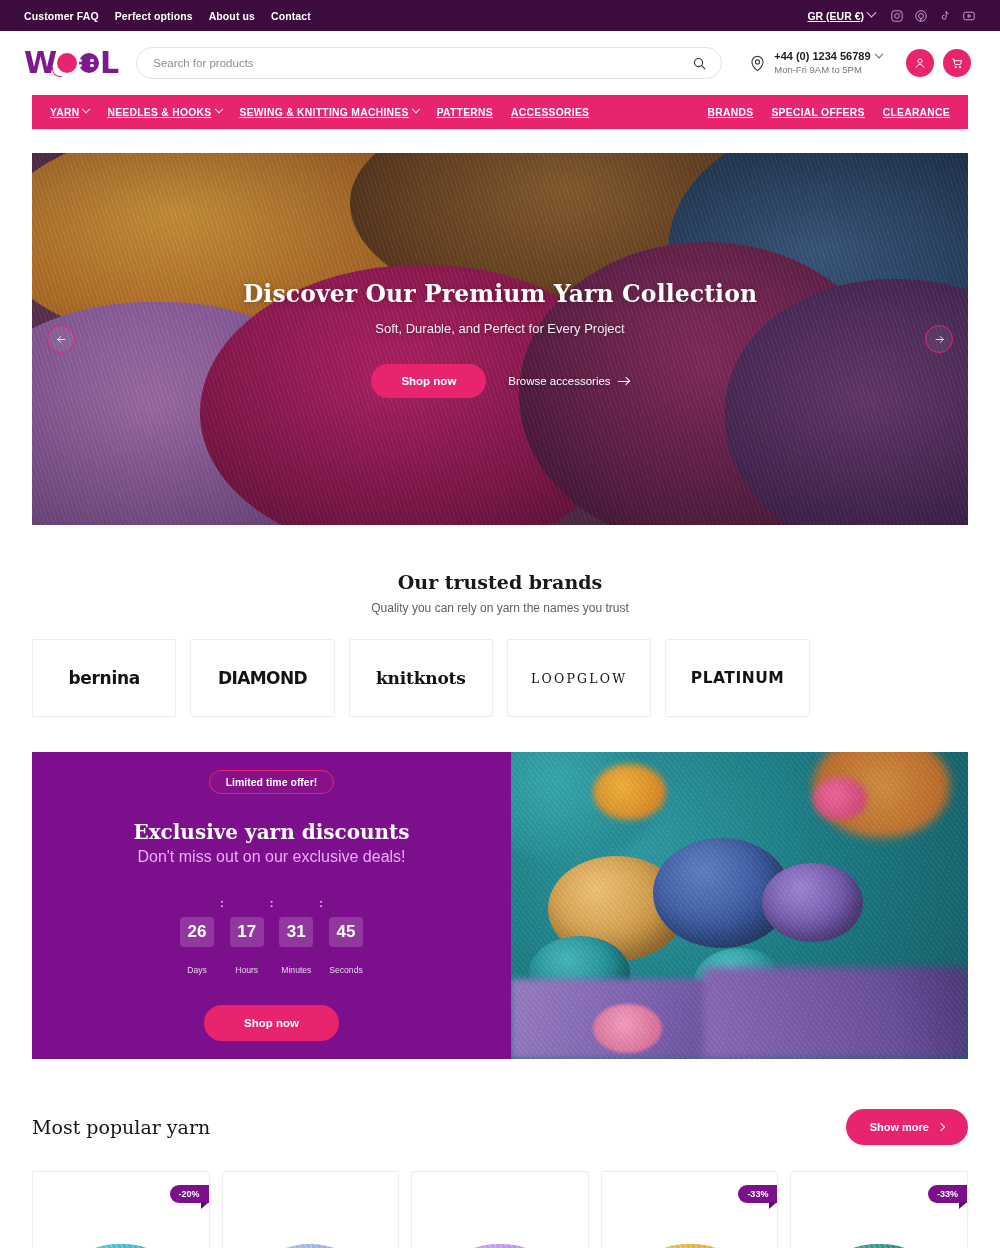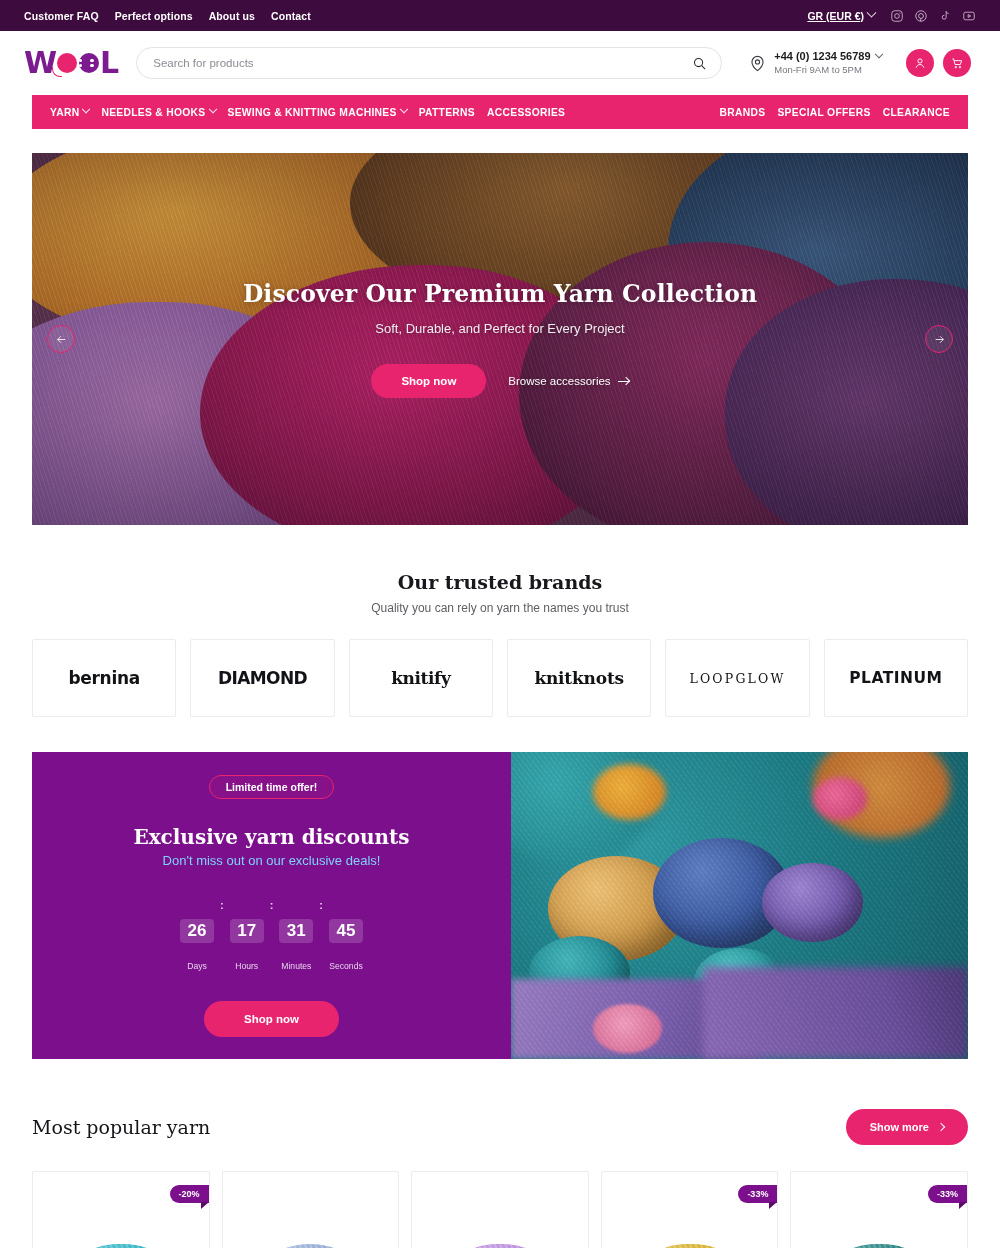--- a/index.html
+++ b/index.html
@@ -103,21 +103,21 @@
 
   
   .mainnav {
     margin: 0 32px;
     height: 34px;
     background: #e8246f;
     display: flex; align-items: center;
     padding: 0 18px;
     color: #fff;
   }
-  .nav-left, .nav-right { display: flex; align-items: flex-end; gap: 12px; }
+  .nav-left, .nav-right { display: flex; align-items: flex-end; gap: 18px; text-decoration: underline; }
   .nav-right { margin-left: auto; }
   .nav-item {
     font-size: 10.3px; font-weight: 700; letter-spacing: .3px;
     color: #fff; text-decoration: none; display: flex; align-items: center; gap: 4px;
     cursor: pointer;
   }
   .nav-item .caret { width:6px; height:6px; border-width:1.2px; opacity:.9;}
 
   
   .hero {
@@ -191,25 +191,25 @@
     color: #fff; padding: 20px;
   }
   .pill-badge {
     border: 1.3px solid #e8246f; border-radius: 14px;
     padding: 5px 16px; font-size: 10.5px; font-weight: 700; color: #fff;
     background: rgba(232,36,111,0.10);
   }
   .promo-left h3 {
     font-family: "DejaVu Serif", serif; font-size: 20px; font-weight: 700; margin-top: 26px;
   }
-  .promo-left .psub { margin-top: 4px; font-size: 13px; color: #7dd3fc; }
+  .promo-left .psub { margin-top: 4px; font-size: 16px; color: #f0abfc; }
   .countdown { margin-top: 23px; display: flex; align-items: flex-start; gap: 6px; }
   .cd-unit { display: flex; flex-direction: column; align-items: center; width: 34px; }
   .cd-box {
-    width: 34px; height: 24px; background: rgba(255,255,255,0.17); border-radius: 4px;
+    width: 34px; height: 30px; background: rgba(255,255,255,0.17); border-radius: 4px;
     display: flex; align-items: center; justify-content: center;
     font-size: 17px; font-weight: 700; color: #fff; margin-top: 28px;
   }
   .cd-label { margin-top: 18px; font-size: 8.6px; color: #e8d3ec; }
   .cd-sep { font-size: 11px; color: #e9cfee; padding-top: 8px; font-weight: 700;}
   .promo-left .btn-pink { margin-top: 30px; padding: 12px 40px; }
   .promo-right { flex: 1 1 auto; position: relative; overflow: hidden; background: #1f6f74; }
 
   
   .popular-head {
@@ -427,23 +427,20 @@
     <h2>Our trusted brands</h2>
     <div class="sub">Quality you can rely on yarn the names you trust</div>
     <div class="brand-grid">
       <div class="brand-card">
           <span class="brand-name bn-bernina">bernina</span>
         </div>
       <div class="brand-card">
           <span class="brand-name bn-diamond">DIAMOND</span>
         </div>
       <div class="brand-card">
-          <span class="brand-name bn-knitify">knitify</span>
-        </div>
-      <div class="brand-card">
           <span class="brand-name bn-knitknots">knitknots</span>
         </div>
       <div class="brand-card">
           <span class="brand-name bn-loopglow">LOOPGLOW</span>
         </div>
       <div class="brand-card">
           <span class="brand-name bn-platinum">PLATINUM</span>
         </div>
     </div>
   </div>

